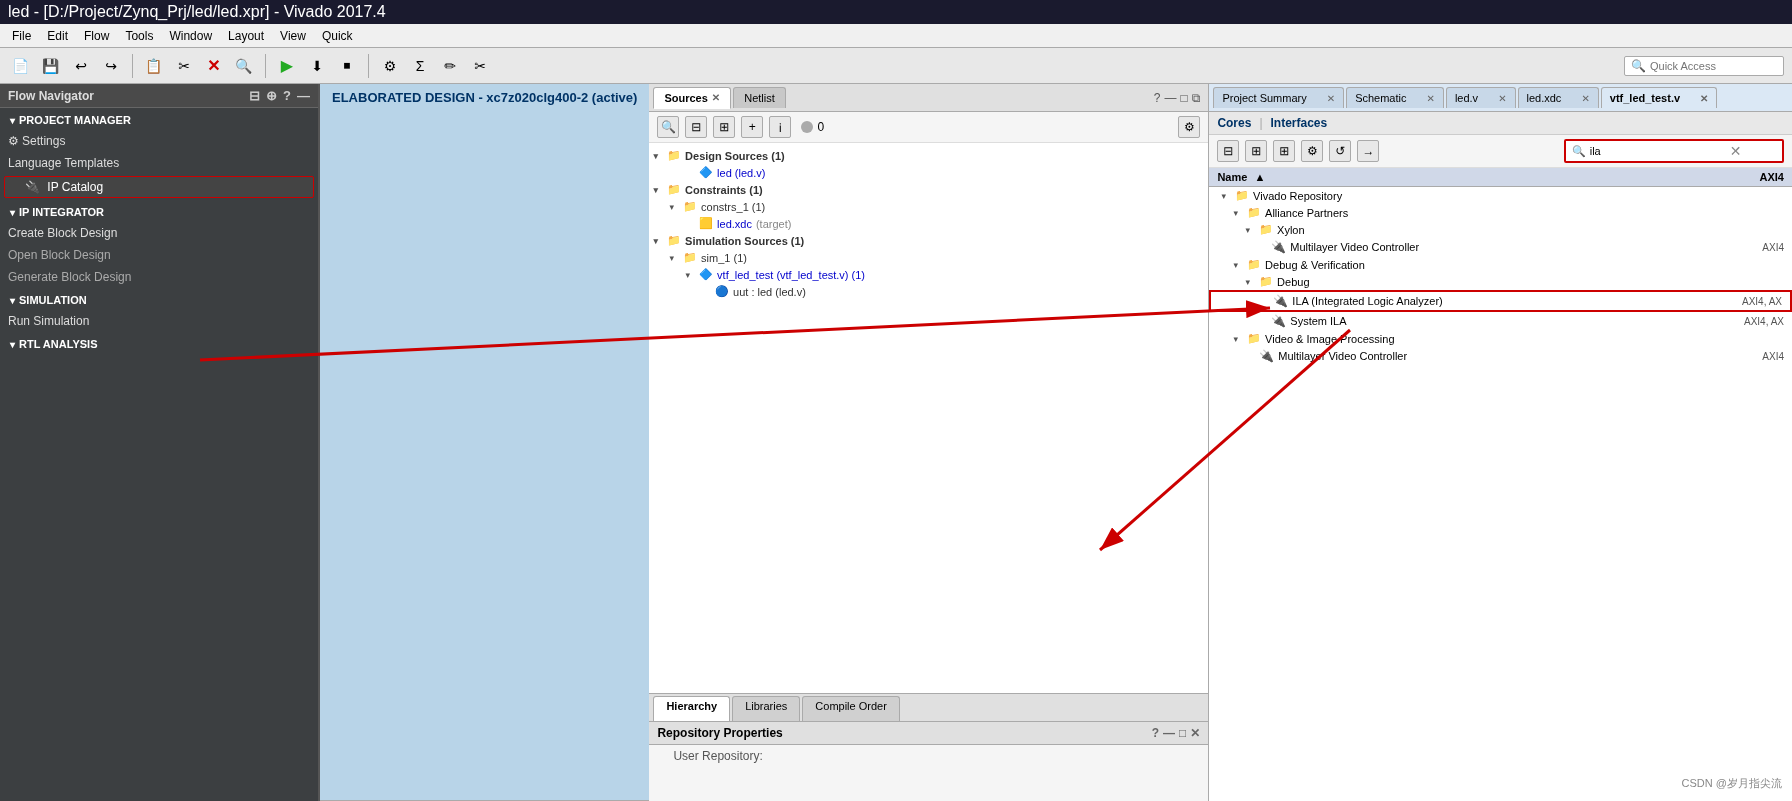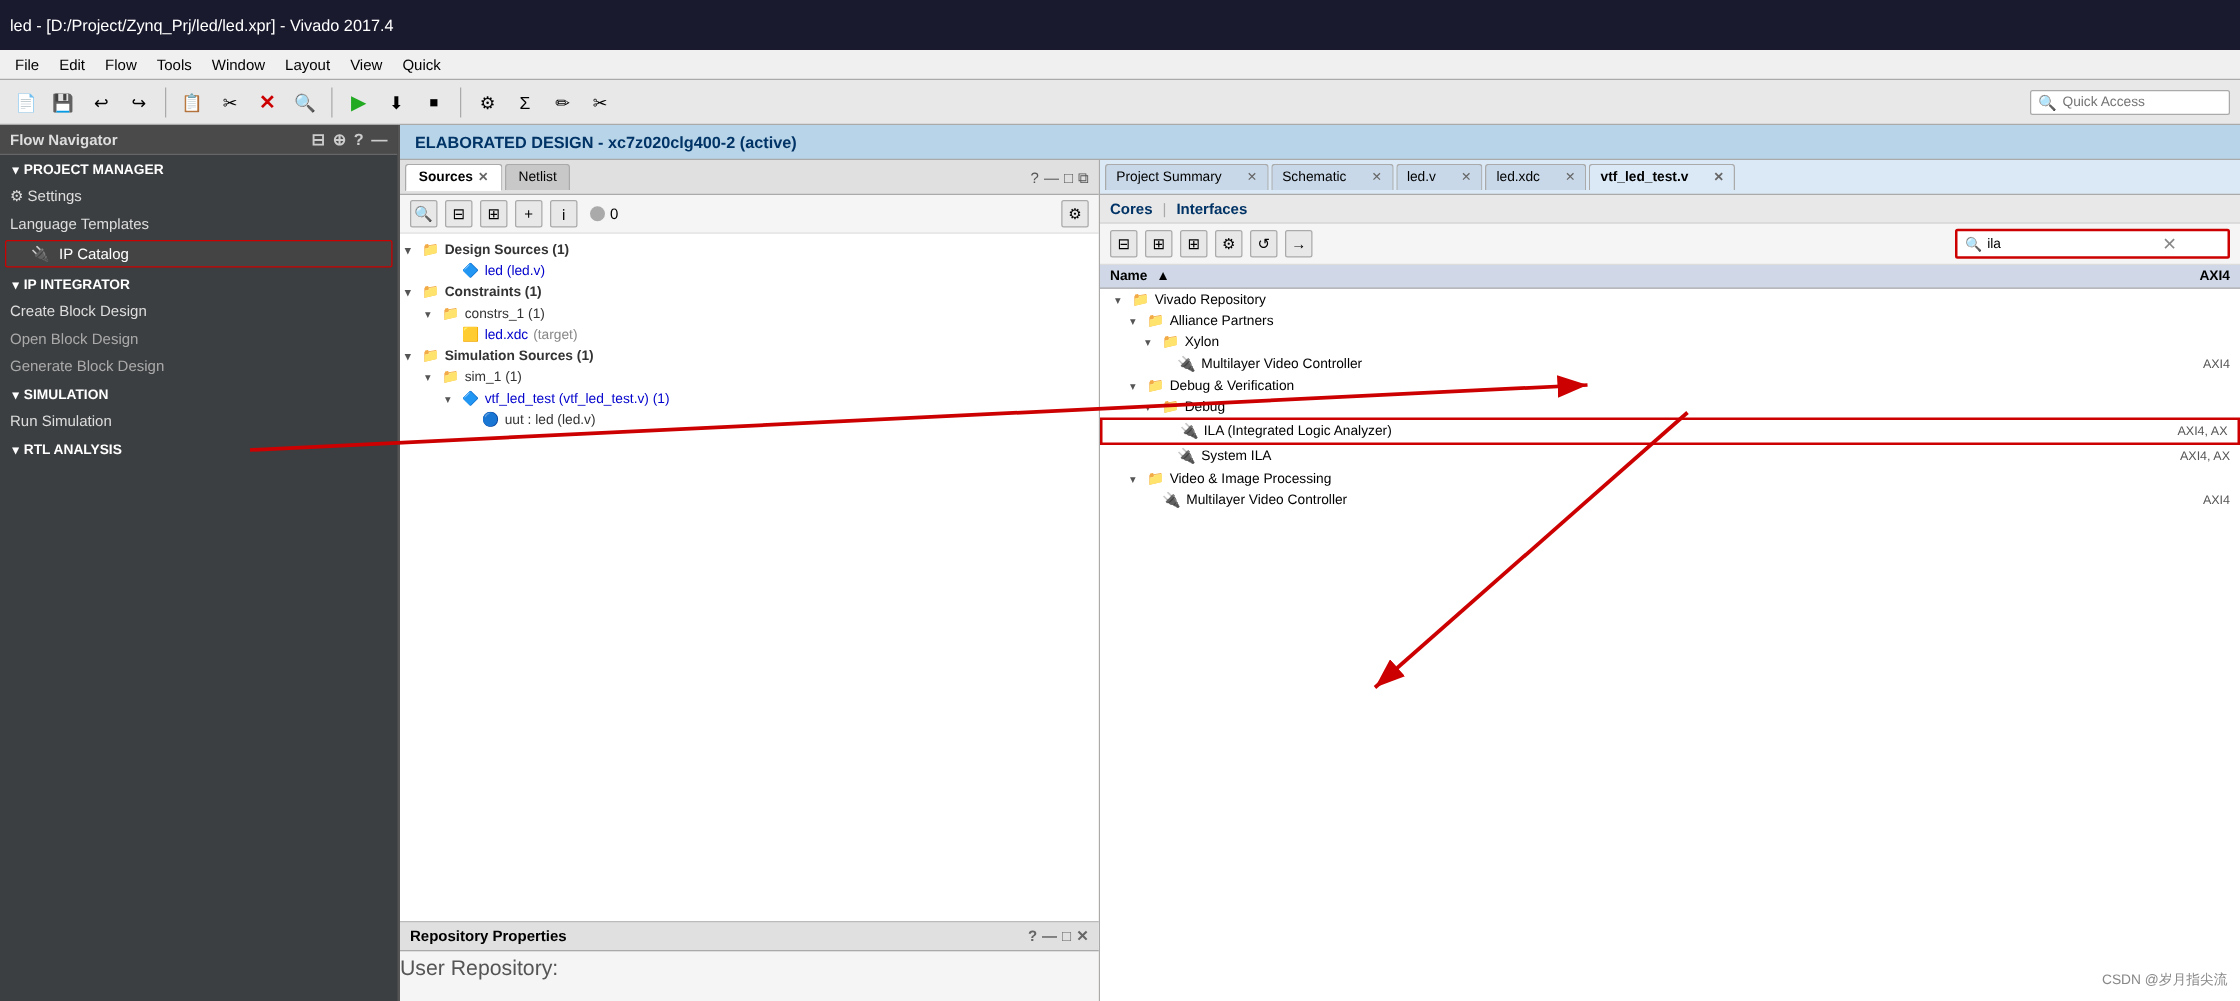--- a/index.html
+++ b/index.html
@@ -3,22 +3,22 @@
   <meta charset="utf-8">
   <style>
     * { margin: 0; padding: 0; box-sizing: border-box; }
     body { font-family: 'Segoe UI', Arial, sans-serif; font-size: 12px; background: #d4d0c8; width: 1792px; height: 801px; overflow: hidden; }
 
     
     #titlebar {
       background: #1a1a2e;
       color: #fff;
       padding: 4px 8px;
-      font-size: 13px;
-      height: 40px;
+      font-size: 16px;
+      height: 24px;
       display: flex;
       align-items: center;
     }
 
     
     #menubar {
       background: #f0f0f0;
       border-bottom: 1px solid #aaa;
       height: 24px;
       display: flex;
@@ -119,21 +119,21 @@
       color: #fff;
       margin: 2px 4px;
       padding: 3px 10px 3px 20px;
       border-radius: 2px;
     }
 
     
     #content {
       flex: 1;
       display: flex;
-      flex-direction: column;
+      flex-direction: row;
     }
 
     
     #elab-header {
       background: #b8d4e8;
       padding: 6px 12px;
       font-size: 13px;
       font-weight: bold;
       color: #003366;
       border-bottom: 1px solid #aaa;
@@ -584,32 +584,37 @@
             <span class="link-text">vtf_led_test (vtf_led_test.v) (1)</span>
           </div>
           <div class="tree-item level-3">
             <span class="tree-chevron"></span>
             <span class="tree-icon" style="color:#0055cc;">🔵</span>
             <span>uut : led (led.v)</span>
           </div>
 
         </div>
 
+        <div class="bottom-tabs">
+          <div class="bottom-tab active">Hierarchy</div>
+          <div class="bottom-tab">Libraries</div>
+          <div class="bottom-tab">Compile Order</div>
+        </div>
 
         <div id="repo-props">
           <div class="repo-header">
             <span>Repository Properties</span>
             <div class="repo-header-icons">
               <span>?</span>
               <span>—</span>
               <span>□</span>
               <span>✕</span>
             </div>
           </div>
-          <div style="padding: 4px 0; font-size:17px; color:#555;">
+          <div style="padding: 4px 24px; font-size:12px; color:#555;">
             <span>User Repository:</span>
           </div>
         </div>
 
       </div>
 
       <div id="right-panel">
 
         <div class="right-tab-bar">
           <div class="right-tab">

